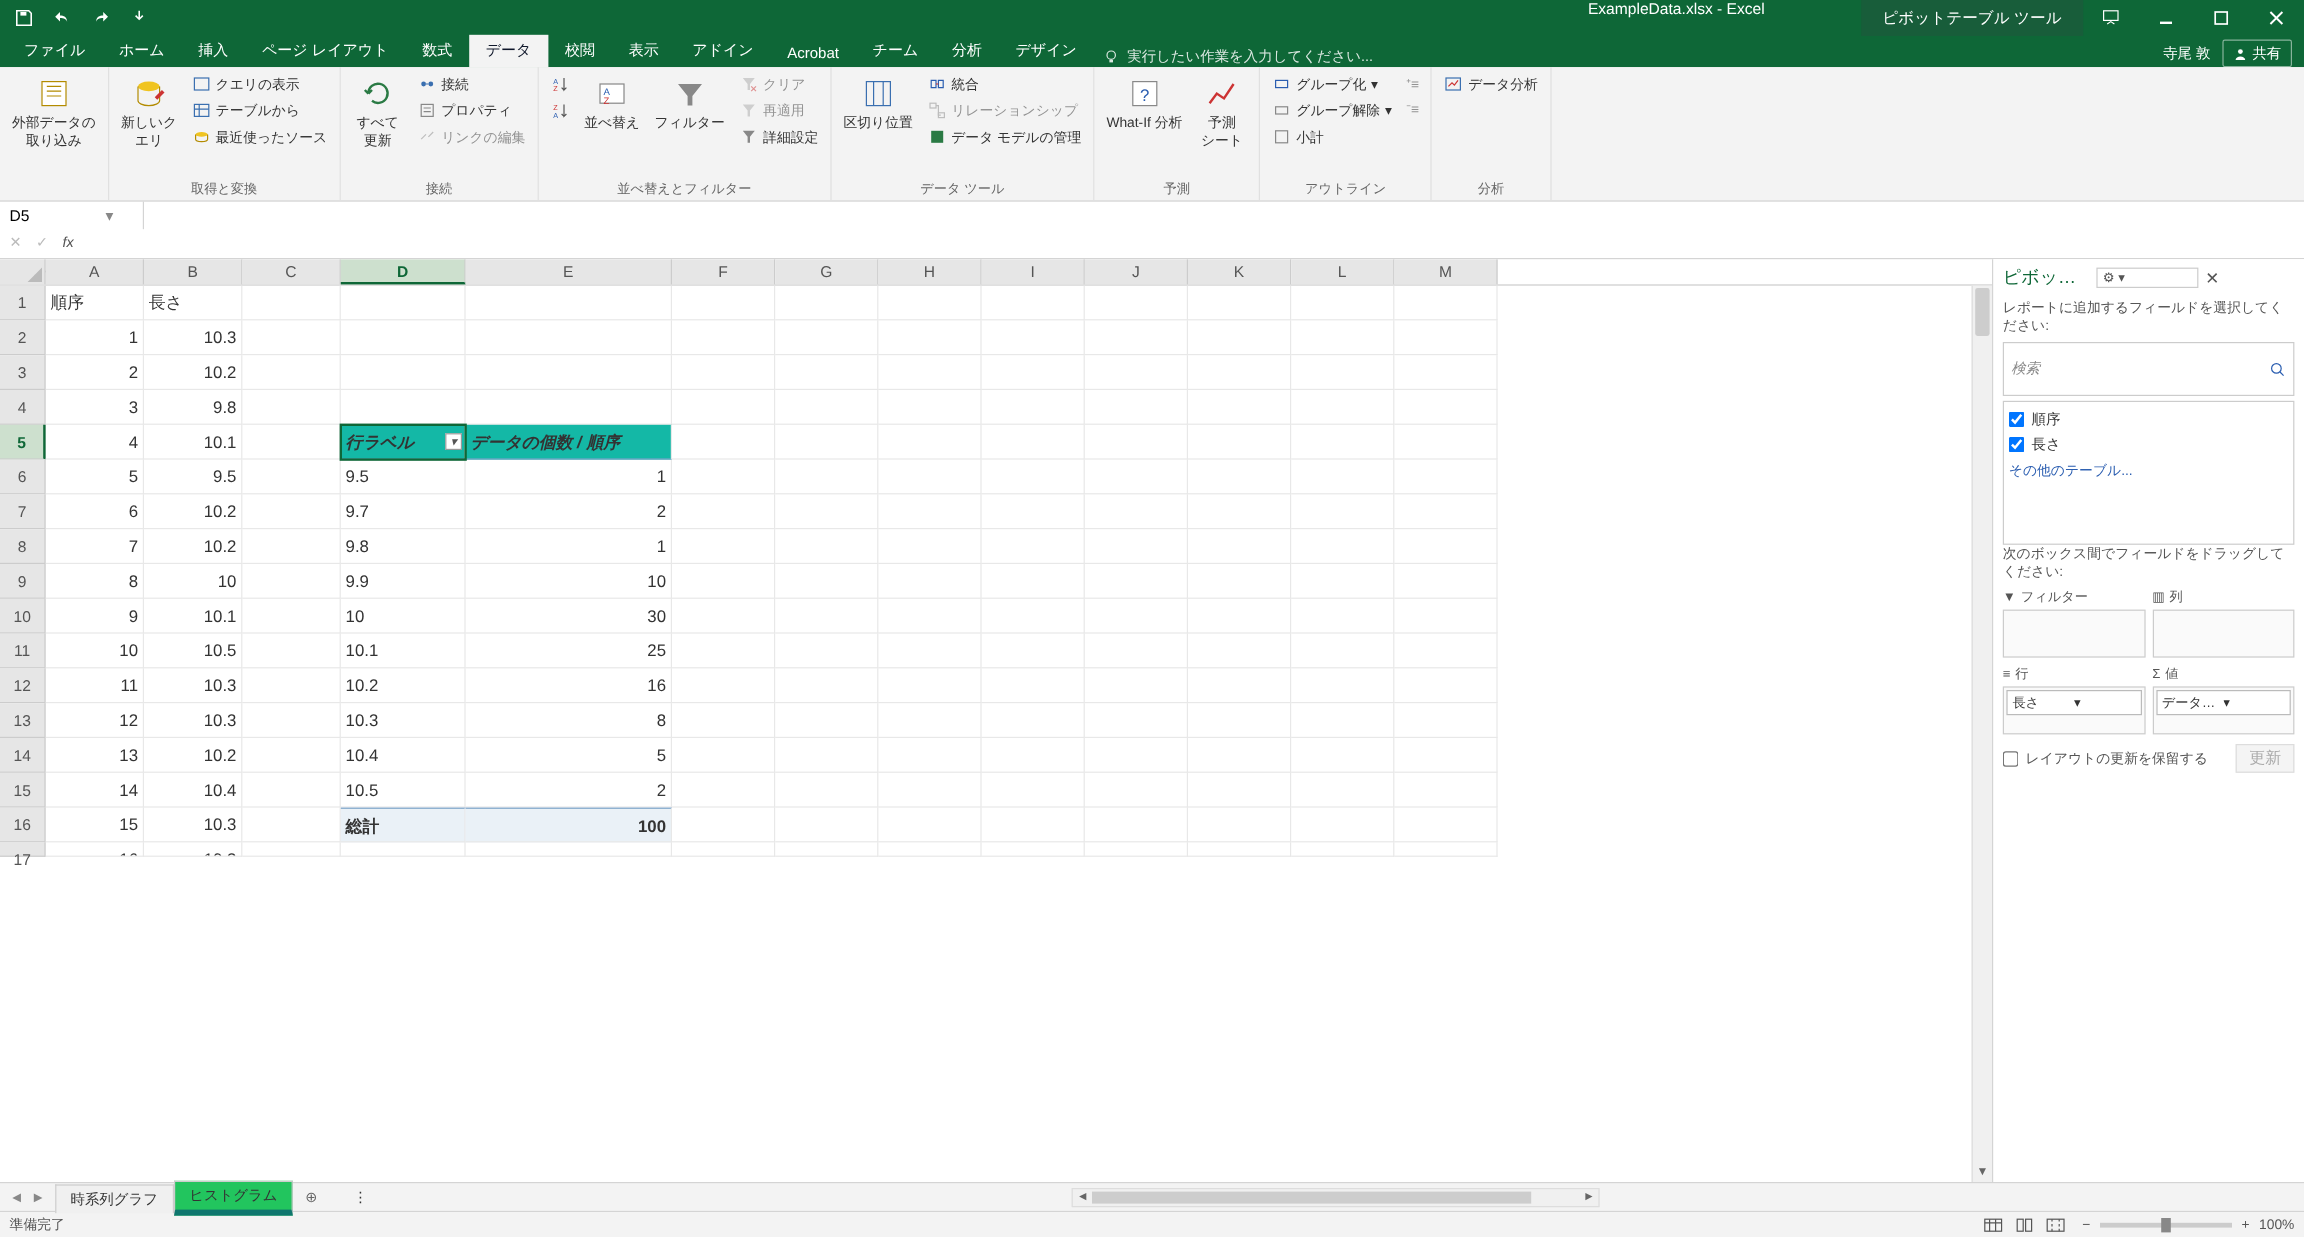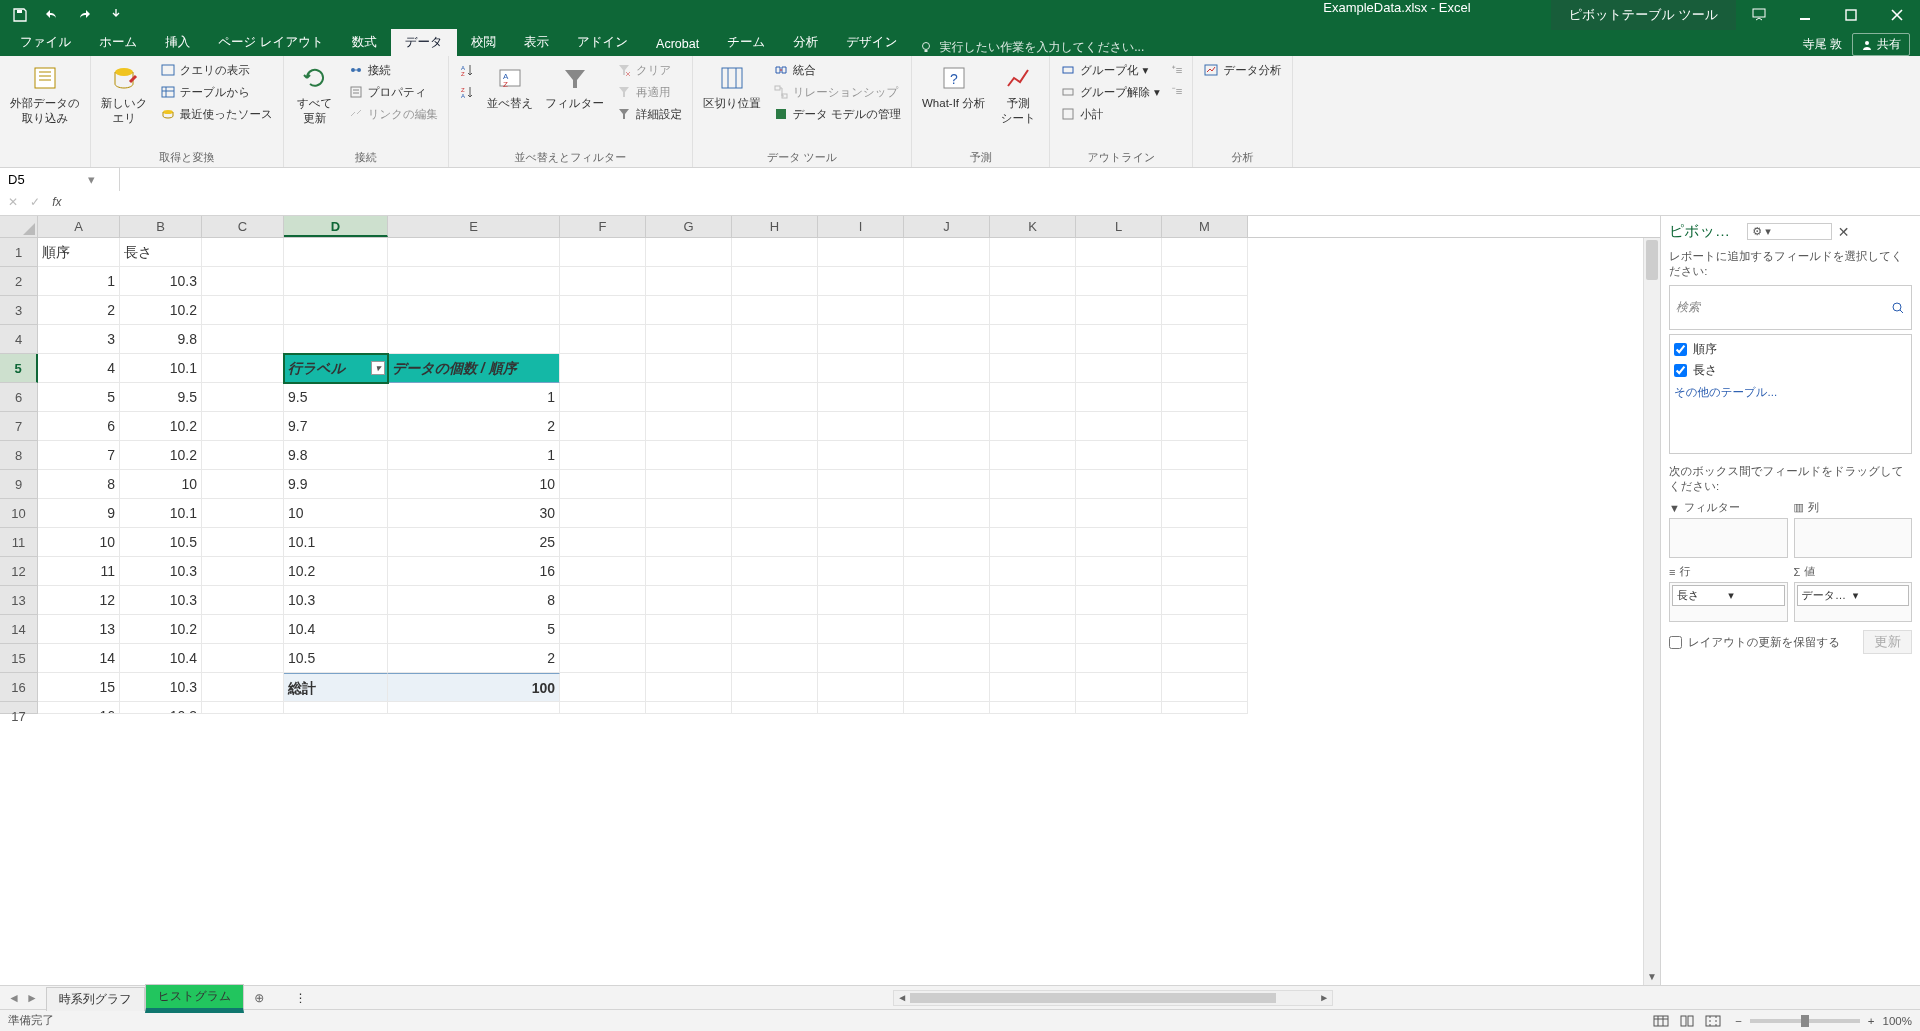--- a/index.html
+++ b/index.html
@@ -82,21 +82,21 @@
 .pivot-pane .pp-title { font-size: 15px; color: #0e6737; display:flex; align-items:center; }
 .pivot-pane .pp-title span { flex:1; white-space:nowrap; overflow:hidden; text-overflow:ellipsis; }
 .pivot-pane .pp-title .gear { border:1px solid #ccc; padding:1px 4px; font-size:11px; color:#555; margin-left:4px; }
 .pivot-pane .pp-title .close { color:#555; margin-left:6px; cursor:pointer; font-size:14px; }
 .pivot-pane .pp-sub { color:#555; margin-top: 8px; font-size: 11.5px; }
 .pivot-pane .pp-search { margin-top:6px; border:1px solid #ccc; padding:13px 6px; display:flex; align-items:center; color:#888; font-style:italic; }
 .pivot-pane .pp-search span { flex:1; }
 .pivot-pane .field-list { border:1px solid #ccc; margin-top:4px; padding:4px; height:120px; }
 .pivot-pane .field-list label { display:flex; align-items:center; gap:6px; padding:2px 0; }
 .pivot-pane .other-tables { color:#2a5db0; padding:4px 0; font-size:11.5px; }
-.pivot-pane .drag-label { margin-top:10px; font-size:11.5px; color:#555; }
+.pivot-pane .drag-label { font-size:11.5px; color:#555; }
 .pivot-pane .zones { display:grid; grid-template-columns:1fr 1fr; gap:6px; margin-top:6px; }
 .pivot-pane .zone { border:0; }
 .pivot-pane .zone .z-head { font-size:11px; color:#555; display:flex; align-items:center; gap:4px; margin-bottom:3px; }
 .pivot-pane .zone .z-body { border:1px solid #ccc; background:#fafafa; min-height:40px; padding:2px; }
 .pivot-pane .zone .z-item { background:#fff; border:1px solid #bbb; padding:2px 4px; display:flex; align-items:center; font-size:11px; }
 .pivot-pane .zone .z-item span { flex:1; overflow:hidden; text-overflow:ellipsis; white-space:nowrap; }
 .pivot-pane .defer { display:flex; align-items:center; gap:6px; margin-top:8px; font-size:11.5px; color:#555; }
 .pivot-pane .defer button { margin-left:auto; padding:2px 10px; color:#aaa; background:#f4f4f4; border:1px solid #ddd; }
 
 

